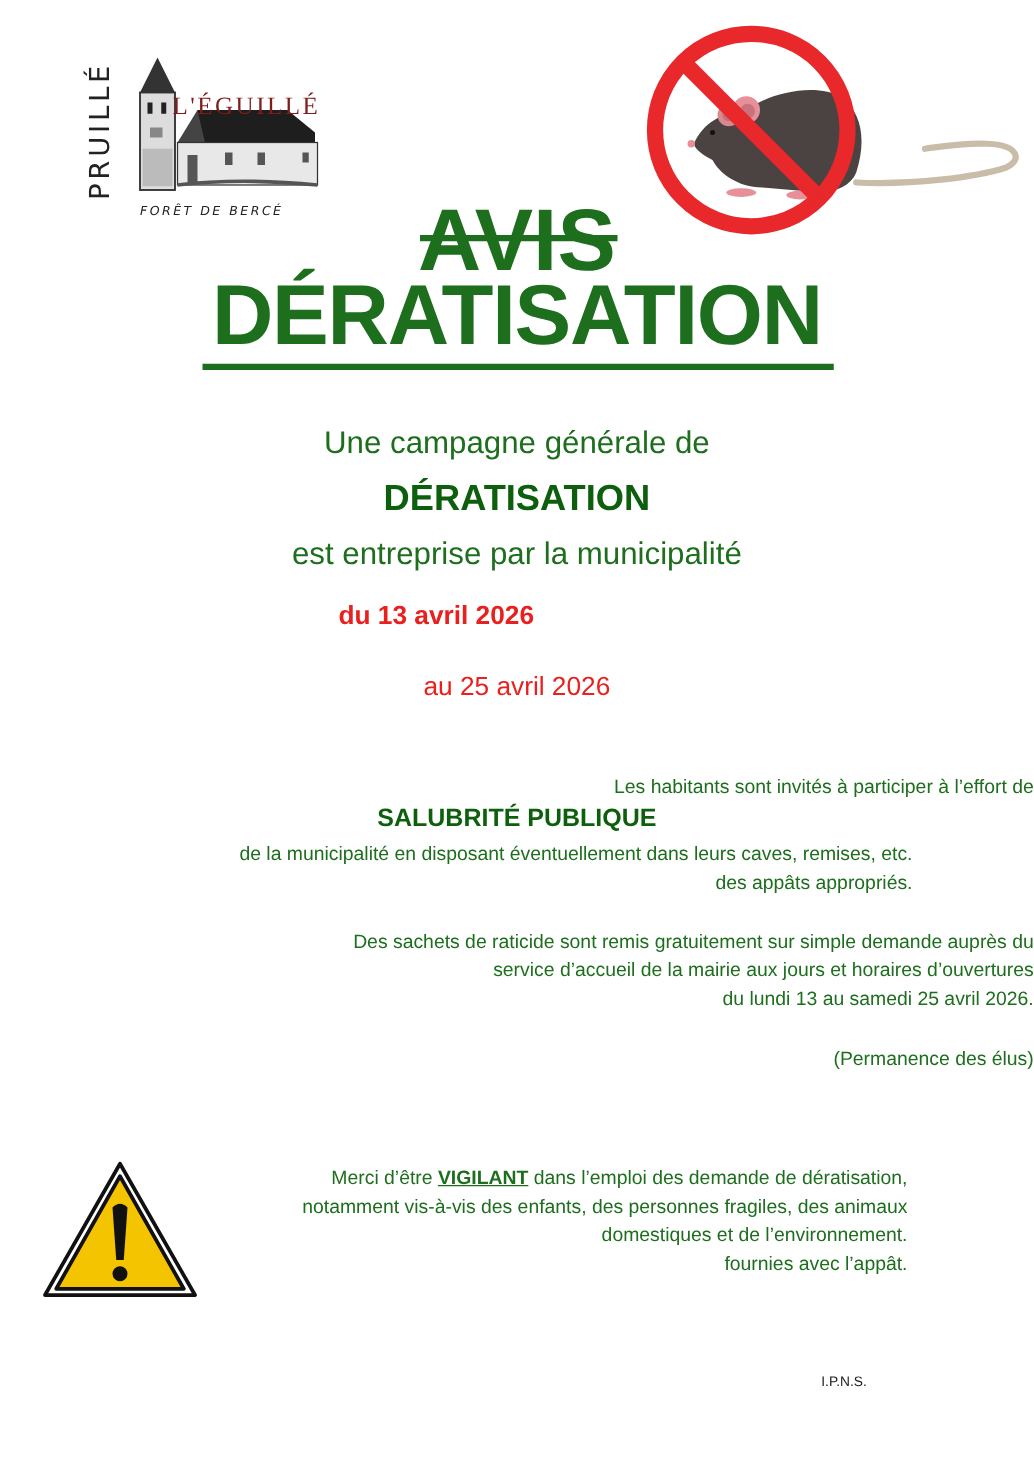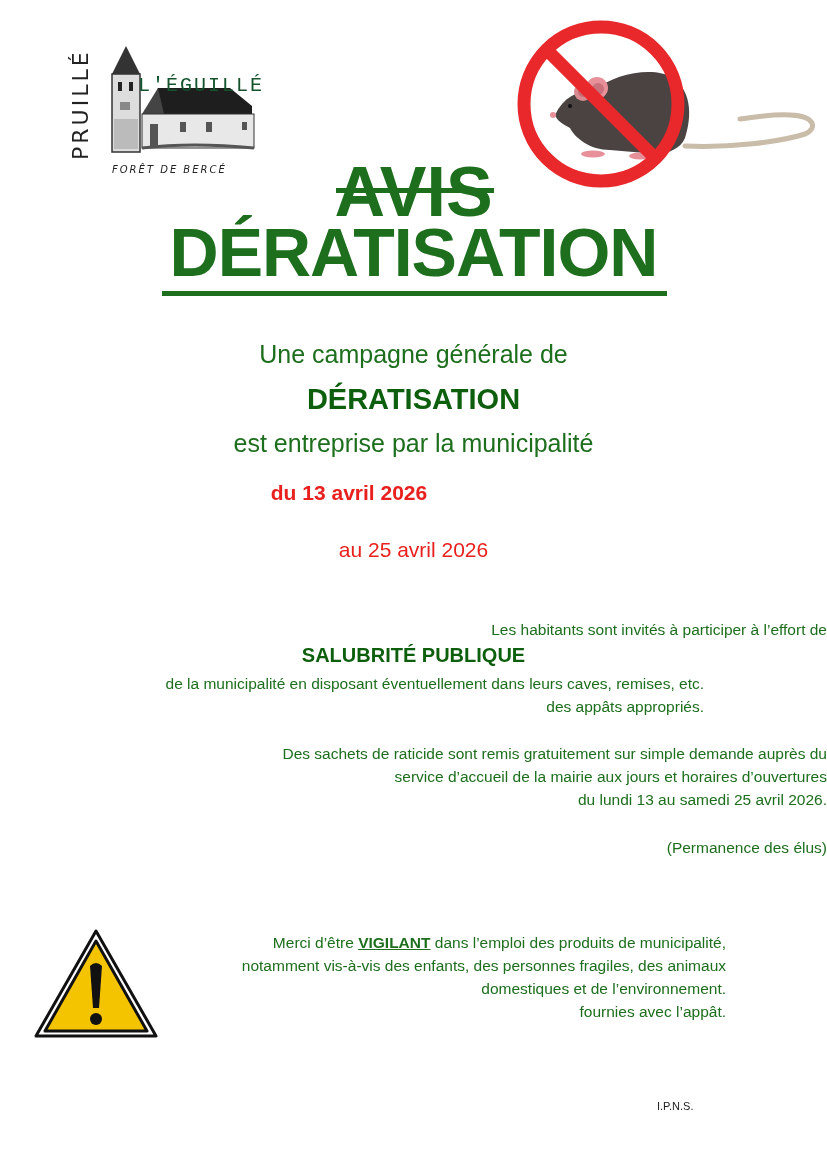--- a/index.html
+++ b/index.html
@@ -9,22 +9,22 @@
     .green { color: #1d6e1d; }
     .dgreen { color: #0d5f0d; }
     .red { color: #e8201e; }
     .center { text-align: center; }
 
     
     #logo { left: 66px; top: 44px; width: 200px; height: 140px; }
     #logo .vert { position: absolute; left: 2px; top: 8px; width: 30px; height: 108px;
       font-family: "DejaVu Sans", sans-serif; font-size: 22px; color: #222; letter-spacing: 3px;
       writing-mode: vertical-rl; transform: rotate(180deg); text-align: center; }
-    #logo .town { position: absolute; left: 72px; top: 30px; font-family: Liberation Mono, monospace;
-      font-size: 20px; letter-spacing: 2px; color: #14532d; }
+    #logo .town { position: absolute; left: 72px; top: 30px; font-family: Liberation Serif, serif;
+      font-size: 20px; letter-spacing: 2px; color: #7f1d1d; }
     #logo .foret { position: absolute; left: 46px; top: 120px; font-family: "DejaVu Sans", sans-serif;
       font-size: 10px; font-style: italic; letter-spacing: 2px; color: #222; }
     #logo svg { position: absolute; left: 36px; top: 0; }
 
     
     #rat { left: 515px; top: 18px; width: 305px; height: 175px; }
 
     
     #title-avis { left: 0; width: 827px; top: 108px; font-size: 70px; font-weight: bold; line-height: 80px; margin-top: 44px; }
     #title-avis-ul { left: 336px; top: 188px; width: 158px; height: 5px; background: #1d6e1d; }
@@ -34,21 +34,21 @@
     #intro1 { left: 0; width: 827px; top: 337px; font-size: 25px; line-height: 34px; }
     #intro2 { left: 0; width: 827px; top: 380px; font-size: 29px; font-weight: bold; line-height: 38px; }
     #intro3 { left: 0; width: 827px; top: 426px; font-size: 25px; line-height: 34px; }
 
     #date1 { left: 0; width: 698px; top: 478px; font-size: 21px; line-height: 30px; font-weight: bold; }
     #date2 { left: 0; width: 827px; top: 535px; font-size: 21px; line-height: 30px; }
 
     .body { font-size: 15.5px; line-height: 23px; text-align: right; }
     #p1 { left: 0; width: 827px; top: 618px; }
     #p1b { left: 0; width: 827px; top: 640px; font-size: 20px; font-weight: bold; line-height: 30px; }
-    #p1c { left: 0; width: 704px; top: 672px; }
+    #p1c { left: 0; width: 704px; top: 672px; padding-left: 26px; }
 
     #p2 { left: 0; width: 827px; top: 742px; }
     #p3 { left: 0; width: 827px; top: 836px; }
 
     #warn-icon { left: 33px; top: 928px; width: 126px; height: 112px; }
     #p4 { left: 150px; width: 576px; top: 931px; }
     #p4 .vig { font-weight: bold; text-decoration: underline; }
 
     #ipns { left: 657px; top: 1100px; font-size: 11px; color: #222; }
   </style>
@@ -134,19 +134,19 @@
 
 <div id="warn-icon" class="abs">
   <svg width="126" height="112" viewBox="0 0 126 112">
     <polygon points="63,3 123,108 3,108" fill="#ffffff" stroke="#111" stroke-width="3" stroke-linejoin="round"></polygon>
     <polygon points="63,13 114,103 12,103" fill="#f5c400" stroke="#111" stroke-width="3" stroke-linejoin="round"></polygon>
     <path d="M57 38 Q63 32 69 38 L66 80 L60 80 Z" fill="#111"></path>
     <circle cx="63" cy="91" r="6" fill="#111"></circle>
   </svg>
 </div>
 <div id="p4" class="abs center green body">
-  <div><span>Merci d’être </span><span class="vig">VIGILANT</span><span> dans l’emploi des produits de municipalité,</span></div>
+  <div><span>Merci d’être </span><span class="vig">VIGILANT</span><span> dans l’emploi des demande de dératisation,</span></div>
   <div>notamment vis-à-vis des enfants, des personnes fragiles, des animaux</div>
   <div>domestiques et de l’environnement.</div>
   <div>fournies avec l’appât.</div>
 </div>
 
 <div id="ipns" class="abs">I.P.N.S.</div>
 
 </body></html>

